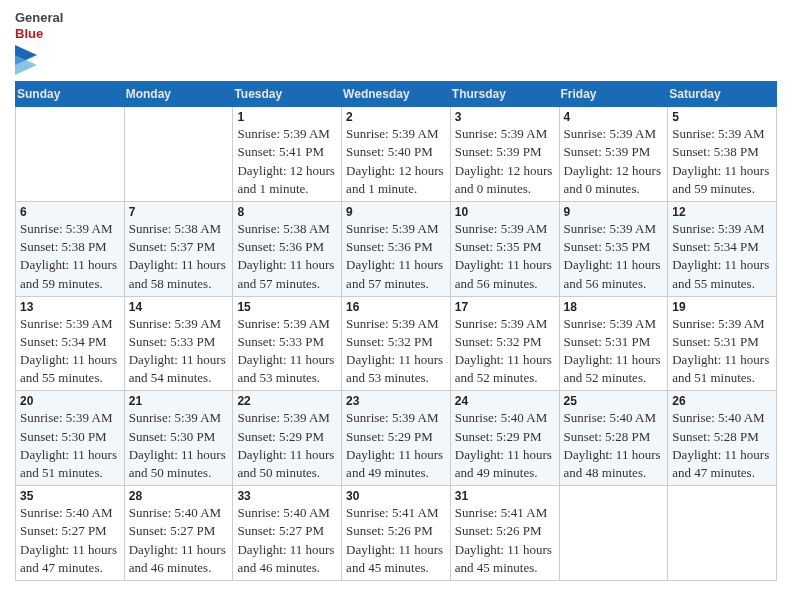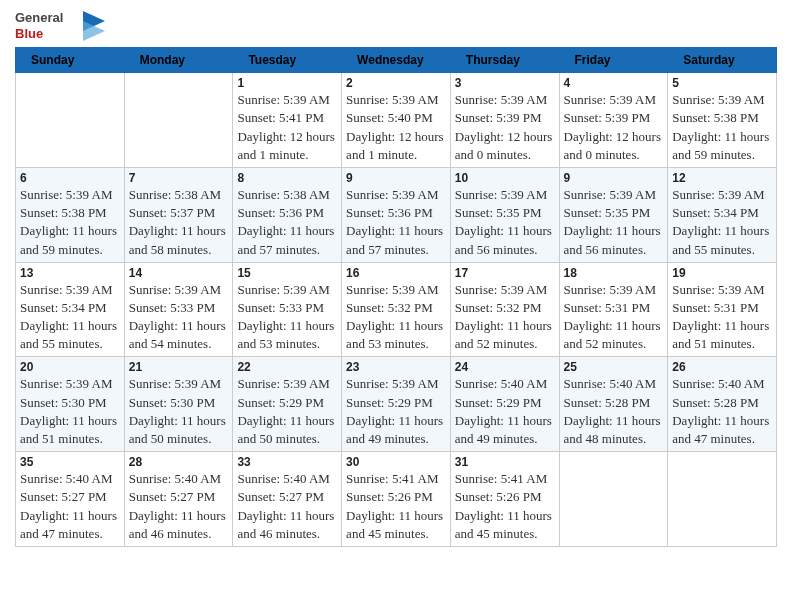--- a/index.html
+++ b/index.html
@@ -41,24 +41,24 @@
       color: #333;
       margin-top: 2px;
     }
     .calendar {
       width: 100%;
       border-collapse: collapse;
       margin-top: 6px;
     }
     .calendar th {
       background: #1a6bb5;
-      color: #000000;
+      color: #e5e5e5;
       font-size: 12px;
       font-weight: bold;
-      padding: 5px 15px;
+      padding: 5px 1px;
       text-align: left;
       border: 1px solid #1a6bb5;
     }
     .calendar td {
       border: 1px solid #ccc;
       vertical-align: top;
       padding: 3px 4px;
       font-size: 9.5px;
       color: #333;
       width: calc(100% / 7);
@@ -88,21 +88,21 @@
       background: #fff;
     }
     .calendar thead tr th { background: #1a6bb5; }
   </style>
 </head>
 <body>
 
 <div class="page">
   <div class="header">
     <div class="logo">
-  <div style="display:flex;align-items:flex-end;gap:20px;">
+  <div style="display:flex;align-items:flex-start;gap:4px;flex-direction:column;">
     <div style="display:flex;flex-direction:column;line-height:1.2;">
       <span style="font-size:13px;font-weight:bold;color:#444;font-family:Arial;">General</span>
       <span style="font-size:13px;font-weight:bold;color:#b91c1c;font-family:Arial;">Blue</span>
     </div>
     <svg width="22" height="30" viewBox="0 0 22 30">
       <polygon points="0,0 22,10 0,20" fill="#1a6bb5"></polygon>
       <polygon points="0,10 22,20 0,30" fill="#5aabde" opacity="0.7"></polygon>
     </svg>
   </div>
 </div>

